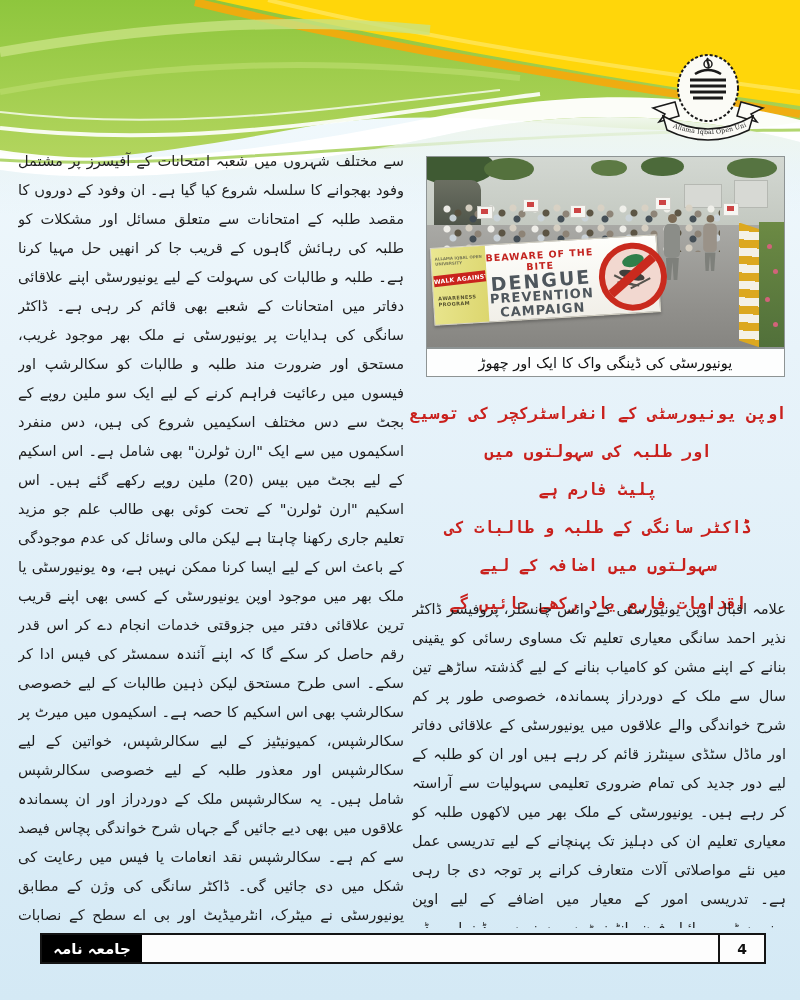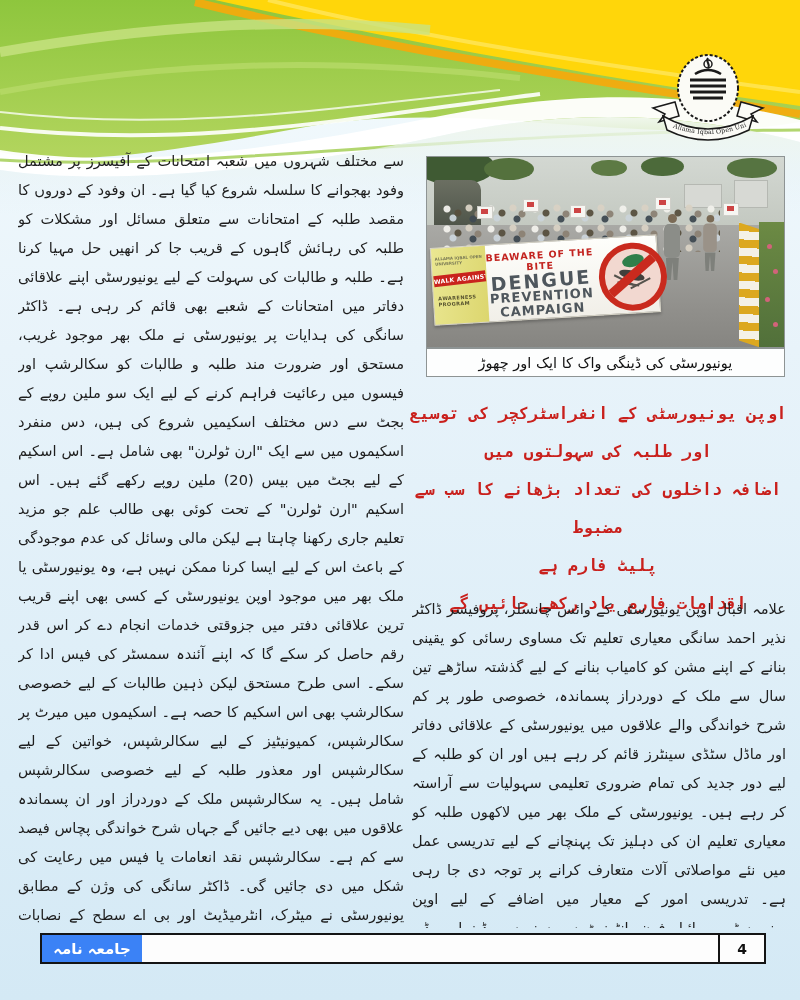--- a/index.html
+++ b/index.html
@@ -83,21 +83,21 @@
   
   .caption-box{position:absolute;left:426px;top:348px;width:357px;height:27px;
     border:1px solid #8e9494;background:#fdfefe;display:flex;align-items:center;justify-content:center;
     font-size:14.5px;color:#111;}
   
   .pull-quote{position:absolute;left:408px;top:396px;width:380px;text-align:center;
     color:#c9201c;font-weight:bold;font-size:16.5px;line-height:38px;font-family:Liberation Mono, monospace;}
   
   .footer-bar{position:absolute;left:40px;top:933px;width:722px;height:27px;
     border:2px solid #141414;background:#fdfdfd;display:flex;}
-  .masthead{width:100px;height:100%;background:#3b82f6;color:#fff;display:flex;
+  .masthead{width:100px;height:100%;background:#000000;color:#fff;display:flex;
     align-items:center;justify-content:center;font-size:15px;font-weight:bold;}
   .footer-spacer{flex:1;}
   .page-num-box{width:44px;height:100%;border-left:2px solid #141414;display:flex;
     align-items:center;justify-content:center;font-size:14px;font-weight:bold;color:#111;}
 </style>
 </head>
 <body>
 
 <div class="page">
 
@@ -202,22 +202,22 @@
       <div class="flower" style="left:55%;top:38%;"></div>
       <div class="flower" style="left:25%;top:60%;"></div>
       <div class="flower" style="left:55%;top:80%;"></div>
     </div>
   </div>
 
   <div class="caption-box urdu">یونیورسٹی کی ڈینگی واک کا ایک اور چھوڑ</div>
 
   <div class="pull-quote urdu">
     <div>اوپن یونیورسٹی کے انفراسٹرکچر کی توسیع اور طلبہ کی سہولتوں میں</div>
-    <div>اضافہ داخلوں کی تعداد بڑھانے کا سب سے مضبوط</div>
     <div>پلیٹ فارم ہے</div>
+    <div>ڈاکٹر سانگی کے طلبہ و طالبات کی سہولتوں میں اضافہ کے لیے</div>
     <div>اقدامات فارم یاد رکھے جائیں گے</div>
   </div>
 
   <div class="body-col col-right-body urdu">علامہ اقبال اوپن یونیورسٹی کے وائس چانسلر، پروفیسر ڈاکٹر نذیر احمد سانگی معیاری تعلیم تک مساوی رسائی کو یقینی بنانے کے اپنے مشن کو کامیاب بنانے کے لیے گذشتہ ساڑھے تین سال سے ملک کے دوردراز پسماندہ، خصوصی طور پر کم شرح خواندگی والے علاقوں میں یونیورسٹی کے علاقائی دفاتر اور ماڈل سٹڈی سینٹرز قائم کر رہے ہیں اور ان کو طلبہ کے لیے دور جدید کی تمام ضروری تعلیمی سہولیات سے آراستہ کر رہے ہیں۔ یونیورسٹی کے ملک بھر میں لاکھوں طلبہ کو معیاری تعلیم ان کی دہلیز تک پہنچانے کے لیے تدریسی عمل میں نئے مواصلاتی آلات متعارف کرانے پر توجہ دی جا رہی ہے۔ تدریسی امور کے معیار میں اضافے کے لیے اوپن یونیورسٹی موبائیل فون، انٹرنیٹ سروسز، سی ڈیز اور وڈیو کانفرنسنگ سسٹم کو بھی بطور معاون تدریسی آلات استعمال میں لانے کوششیں آخری مراحل میں ہیں۔ فاصلاتی نظام تعلیم کی بنیادی فلاسفی یعنی "طلبہ کی دہلیز پر تعلیم و تربیت کی سہولتیں پہنچانا" پر عمل درآمد کرتے ہوئے یونیورسٹی کے شعبہ امتحانات کے بارے میں طلبہ و طالبات کو درپیش مشکلات اور مسائل سے آگاہی حاصل کرنے کی غرض</div>
 
   <div class="footer-bar">
     <div class="masthead urdu">جامعہ نامہ</div>
     <div class="footer-spacer"></div>
     <div class="page-num-box">4</div>
   </div>

